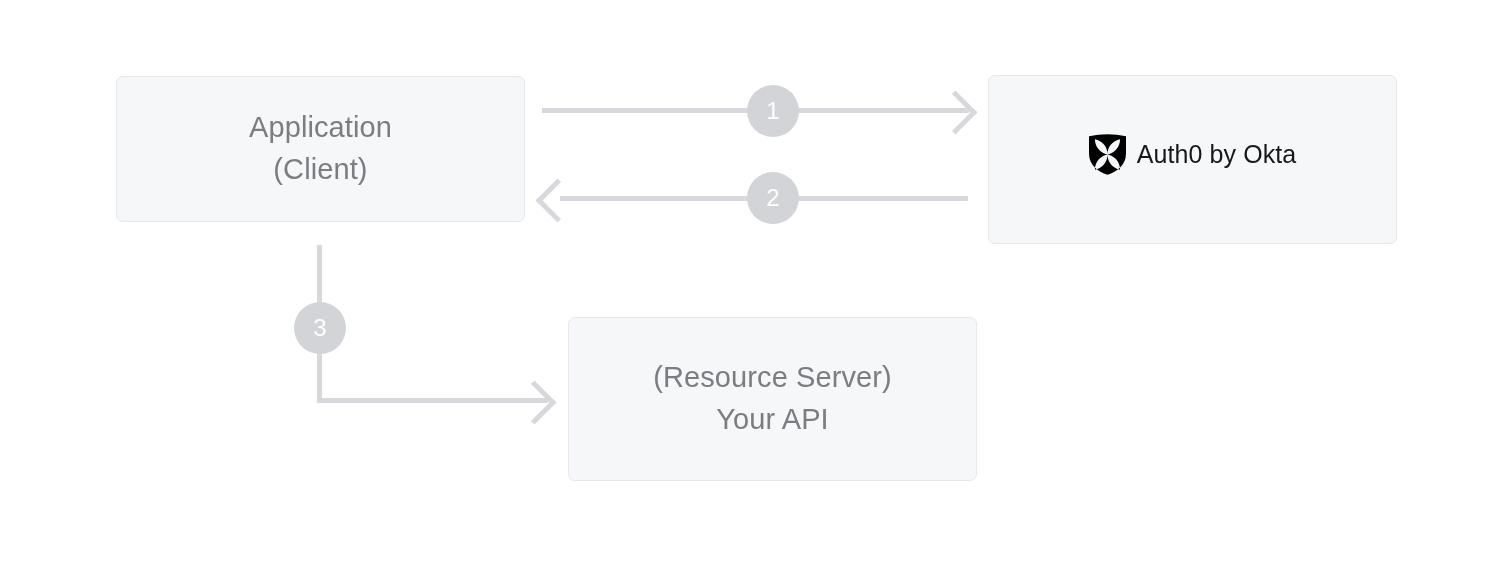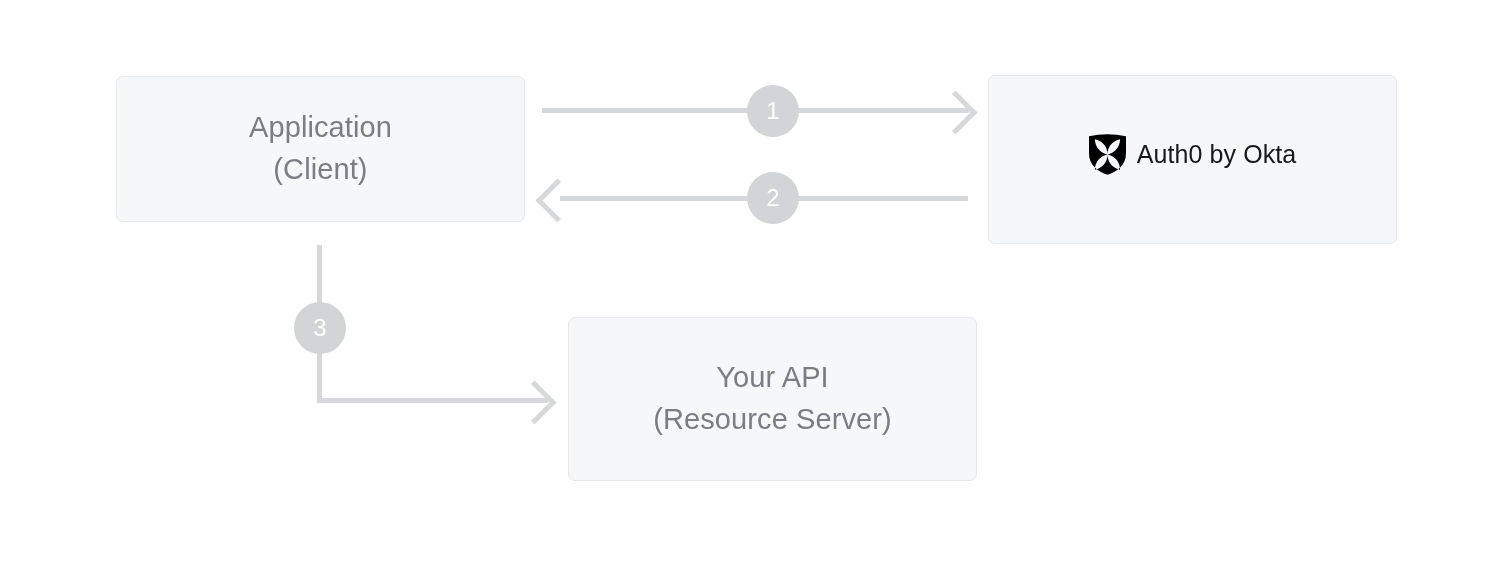--- a/index.html
+++ b/index.html
@@ -145,21 +145,21 @@
                                 M50 55 C50 34 64 18 84 14 C84 34 70 51 50 55 Z
                                 M50 55 C30 51 16 34 16 14 C36 18 50 34 50 55 Z
                                 M50 55 C50 76 64 92 84 96 C84 76 70 59 50 55 Z
                                 M50 55 C30 59 16 76 16 96 C36 92 50 76 50 55 Z" fill-rule="evenodd"></path>
       </svg>
       <span class="brand-name">Auth0 by Okta</span>
     </div>
   </div>
 
   <div class="node" id="node-your-api">
+    <div class="node-line">(Resource Server)</div>
     <div class="node-line">Your API</div>
-    <div class="node-line">(Resource Server)</div>
   </div>
 
   <div class="step-badge" id="badge-1">1</div>
   <div class="step-badge" id="badge-2">2</div>
   <div class="step-badge" id="badge-3">3</div>
 
 </div>
 
 </body></html>

